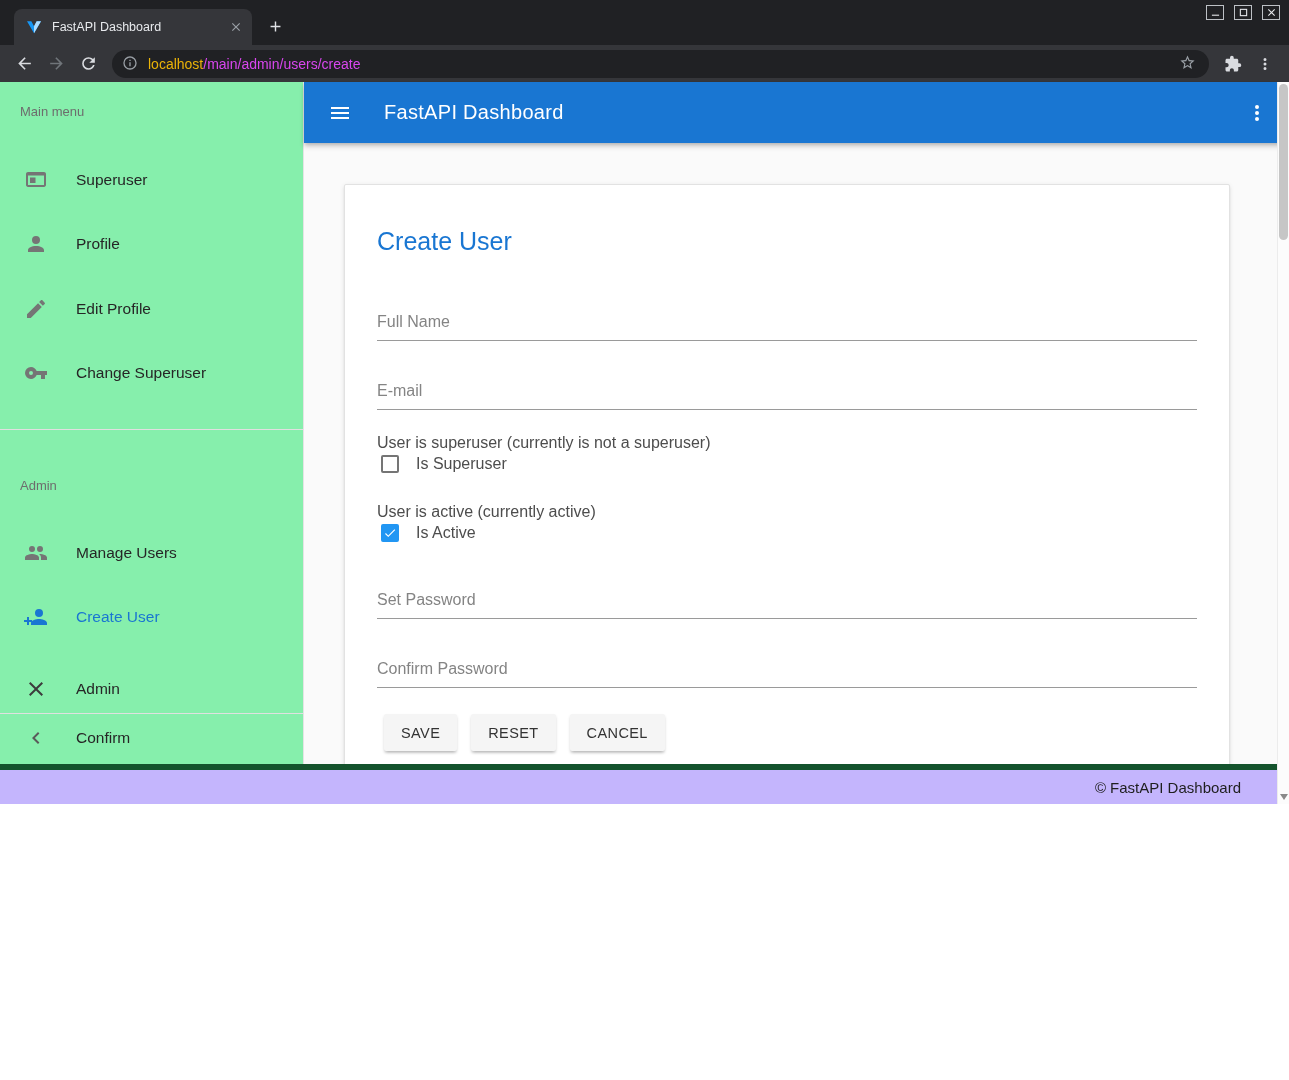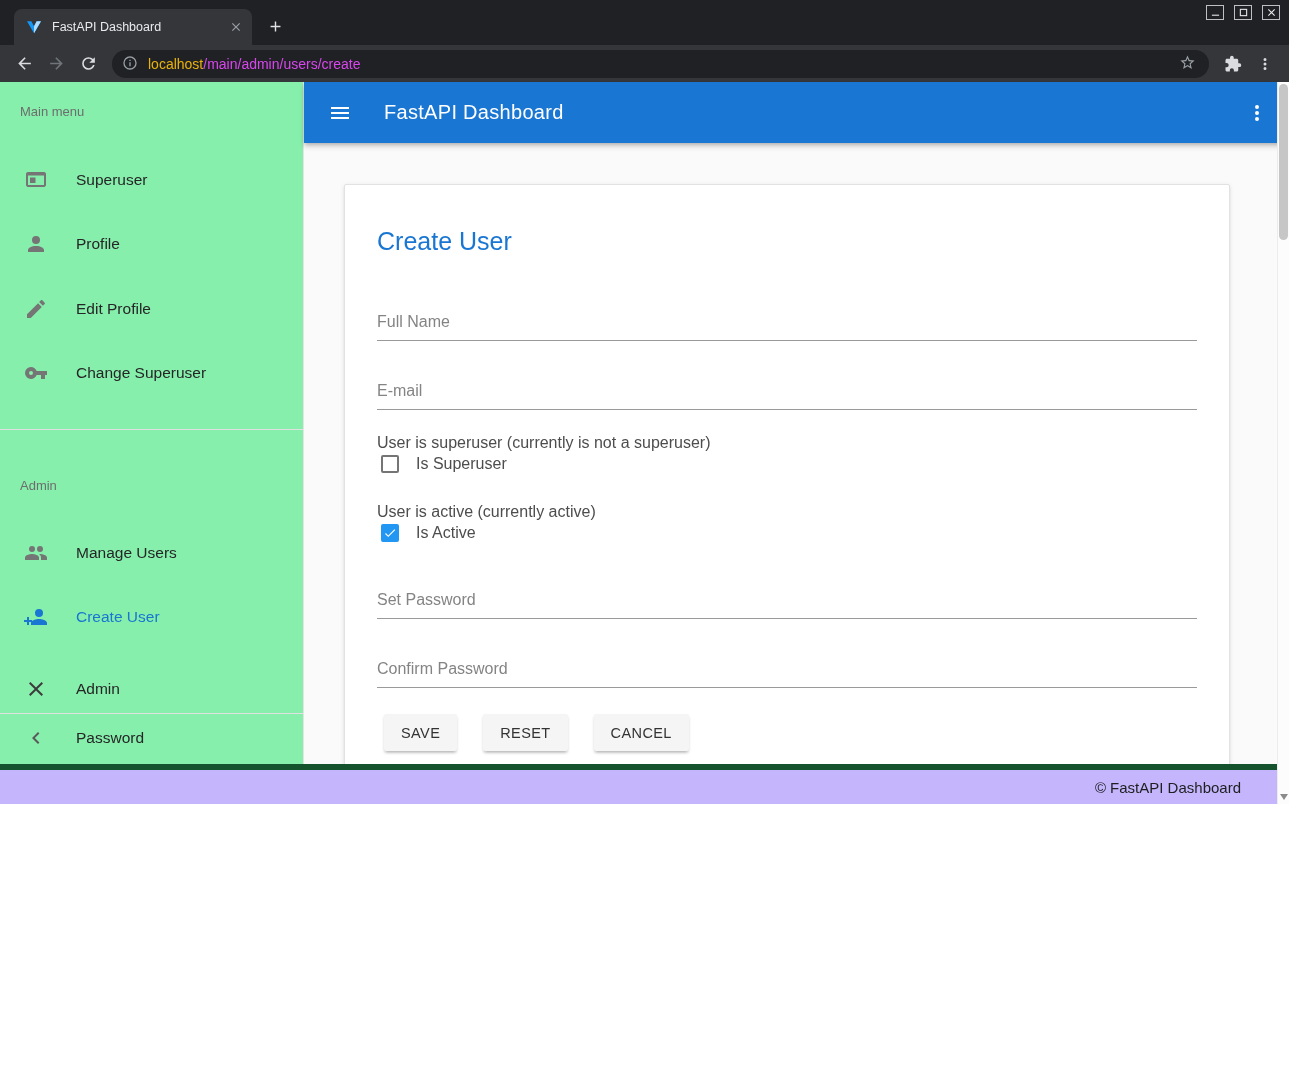--- a/index.html
+++ b/index.html
@@ -76,21 +76,21 @@
   .hint.second { margin-top:27px; }
   .cb-row { display:flex; align-items:center; height:24px;text-align:center; }
   .checkbox { width:18px; height:18px; border:2px solid #757575; border-radius:2px; margin-left:4px;
               display:flex; align-items:center; justify-content:center; background:#fff; }
   .checkbox svg { width:16px; height:16px; display:none; }
   .checkbox.checked { background:#2196f3; border-color:#2196f3; }
   .checkbox.checked svg { display:block; color:#fff; }
   .cb-label { margin-left:17px; font-size:16px; color:#4d4d4d; }
   .pw-field { margin-top:45px; }
   .pw-field2 { margin-top:40px; }
-  .btn-row { margin-top:26px; display:flex; gap:26px; padding-left:7px; }
+  .btn-row { margin-top:26px; display:flex; gap:14px; padding-left:7px; }
   .btn { height:37px; padding:0 17px; background:#f5f5f5; border:none; border-radius:2px;
          font-family:inherit; font-size:14.5px; color:#333; letter-spacing:.4px;
          box-shadow:0 3px 3px -2px rgba(0,0,0,.2), 0 2px 3px 0 rgba(0,0,0,.14); cursor:pointer; }
 
   .footer { height:40px; flex:0 0 40px; background:#c4b5fd; border-top:6px solid #14532d;
             display:flex; align-items:center; justify-content:flex-end; padding-right:48px; }
   .footer-text { font-size:15px; color:#1f1f1f; }
 
   
   .scrollbar { position:absolute; top:82px; right:0; bottom:0; width:12px; background:#fcfcfc;
@@ -258,21 +258,21 @@
           </span>
           <span class="s-label">Admin</span>
         </div>
         <div class="divider"></div>
         <div class="side-item">
           <span class="s-icon" style="color:#5a5a5a;">
             <svg viewBox="0 0 24 24" fill="currentColor">
                 <path d="M15.41,16.58L10.83,12L15.41,7.41L14,6L8,12L14,18L15.41,16.58Z"></path>
               </svg>
           </span>
-          <span class="s-label">Password</span>
+          <span class="s-label">Confirm</span>
         </div>
       </div>
     </aside>
 
     <div class="main">
       <div class="appbar">
         <span class="bar-icon">
           <svg viewBox="0 0 24 24" fill="currentColor">
               <path d="M3,6H21V8H3V6M3,11H21V13H3V11M3,16H21V18H3V16Z"></path>
             </svg>

